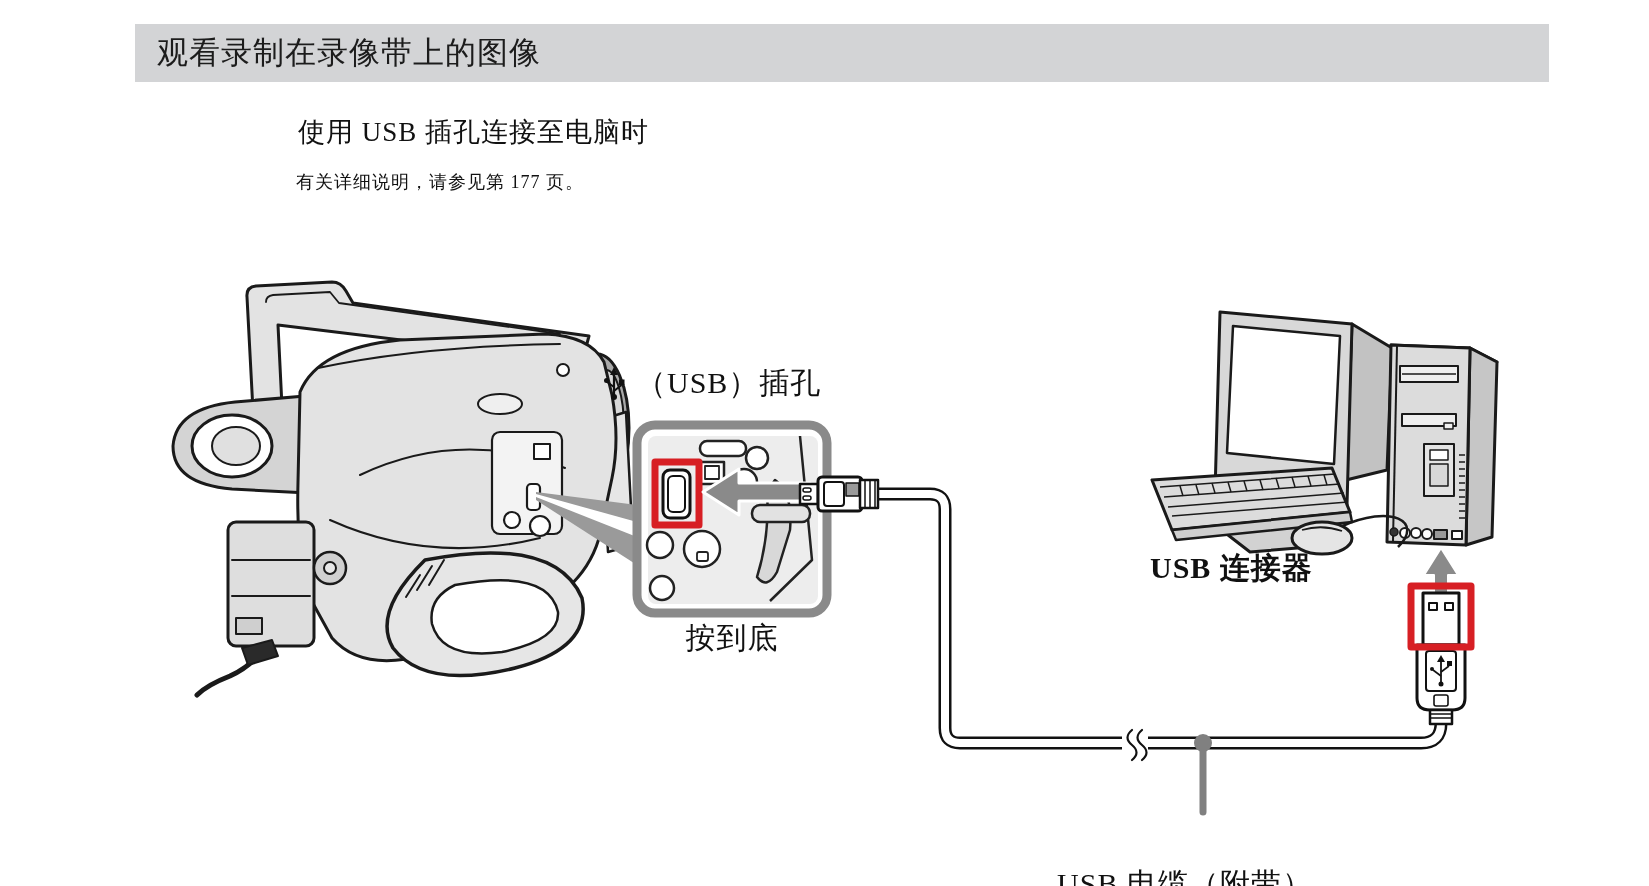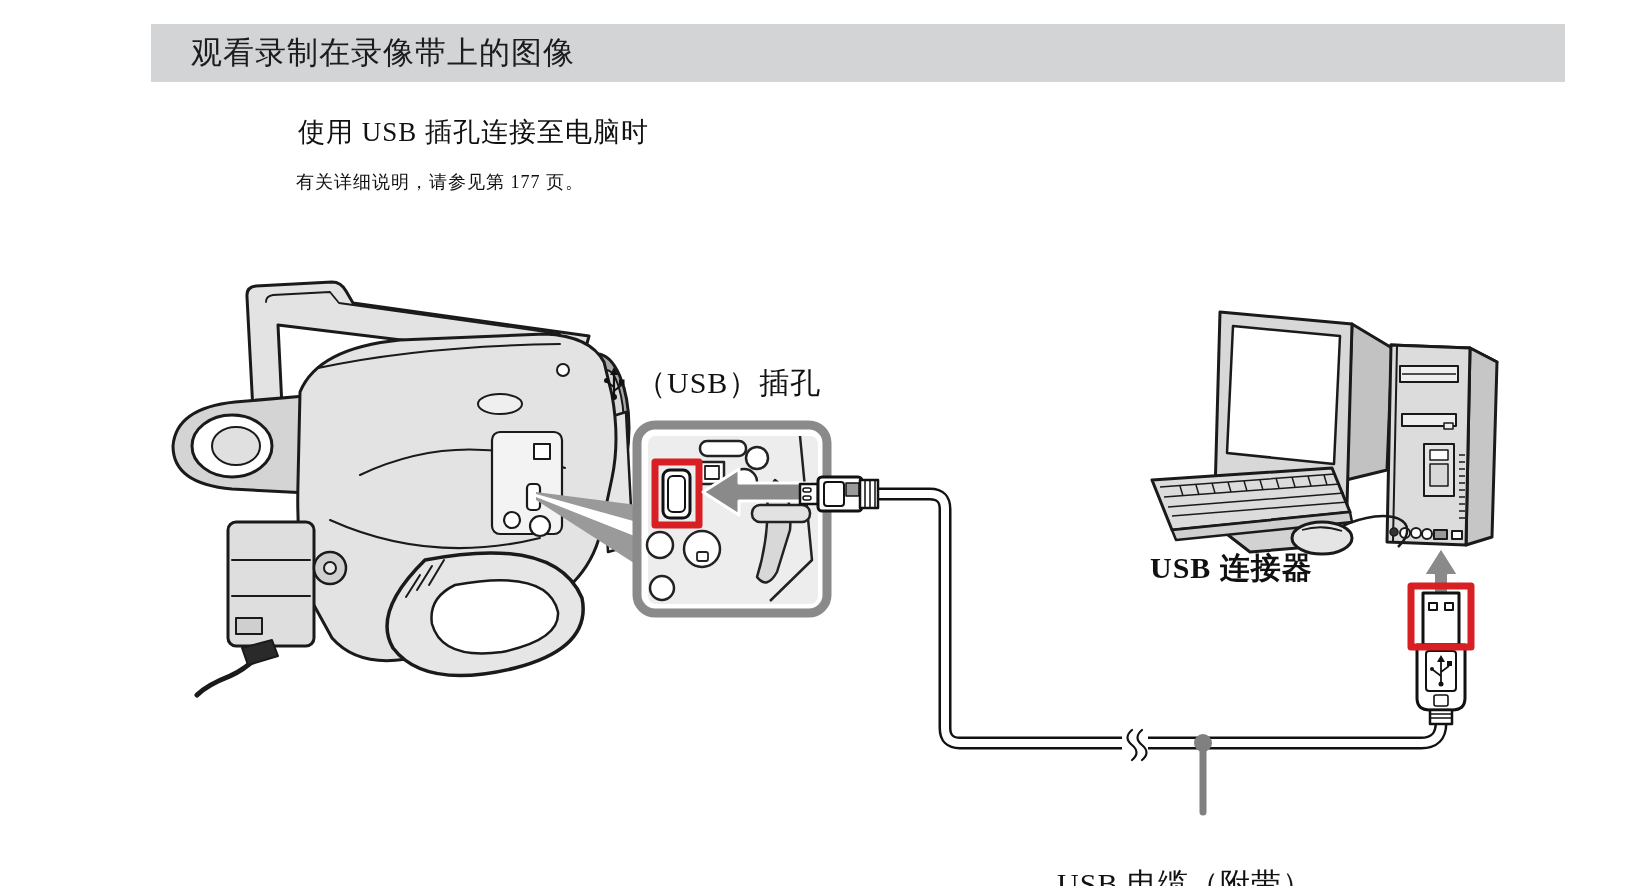--- a/index.html
+++ b/index.html
@@ -3,22 +3,22 @@
 <meta charset="utf-8">
 <style>
   html,body{margin:0;padding:0;background:#ffffff;}
   .page{
     position:relative;width:1649px;height:886px;background:#ffffff;overflow:hidden;
     font-family:"Liberation Serif","DejaVu Serif",serif;color:#1a1a1a;
   }
   .header-bar{
     position:absolute;left:135px;top:24px;width:1414px;height:58px;
     background:#d3d4d6;display:flex;align-items:center;
-    padding-left:40px;box-sizing:border-box;
-    font-size:31px;letter-spacing:1px;color:#1c1c1c;margin-left:16px;
+    padding-left:22px;box-sizing:border-box;
+    font-size:31px;letter-spacing:1px;color:#1c1c1c;
   }
   .subtitle{
     position:absolute;left:298px;top:114px;font-size:27px;letter-spacing:1px;color:#111;
   }
   .note-text{
     position:absolute;left:296px;top:170px;font-size:18px;letter-spacing:1px;color:#111;
   }
   .diagram-label{position:absolute;font-size:30px;color:#111;letter-spacing:1px;white-space:nowrap;}
   .usb-jack-label{left:602px;top:363px;display:flex;align-items:center;gap:10px;}
   .push-label{left:637px;top:618px;width:190px;text-align:center;}
@@ -213,16 +213,17 @@
         <polygon points="12,1 8,9 16,9" stroke="none"></polygon>
         <line x1="12" y1="21" x2="4.5" y2="15.5" stroke-width="2"></line>
         <circle cx="4.5" cy="14.5" r="2.5" stroke="none"></circle>
         <line x1="12" y1="25" x2="19.5" y2="19" stroke-width="2"></line>
         <rect x="17" y="13.5" width="5.5" height="5.5" stroke="none"></rect>
       </g>
     </svg>
     <span>（USB）插孔</span>
   </div>
 
+  <div class="diagram-label push-label">按到底</div>
   <div class="diagram-label usb-connector-label">USB 连接器</div>
   <div class="diagram-label usb-cable-label">USB 电缆（附带）</div>
 
 </div>
 
 </body></html>

